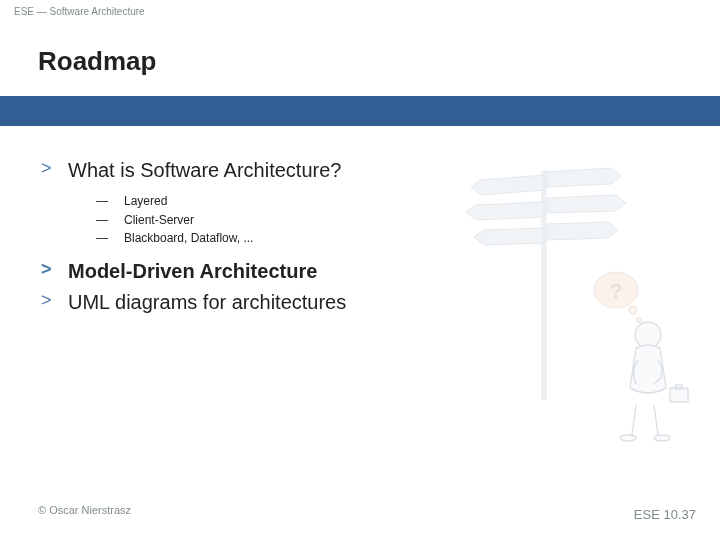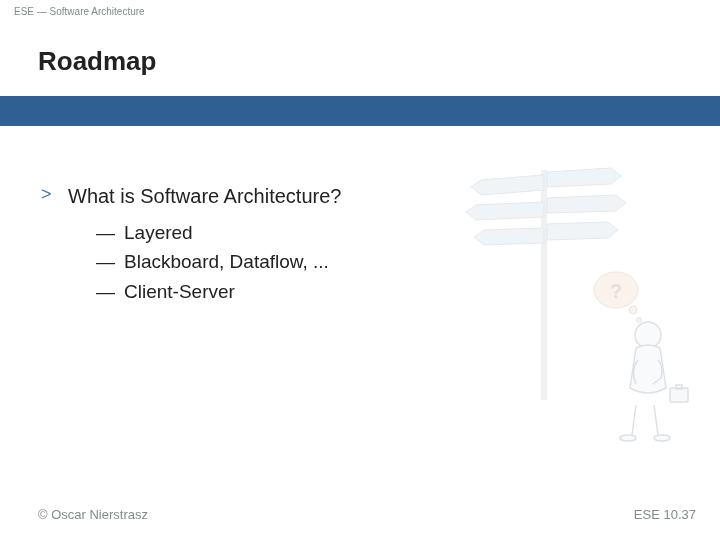--- a/index.html
+++ b/index.html
@@ -32,21 +32,21 @@
     width: 720px;
     height: 30px;
     background: #2f5f93;
   }
   .content {
     position: absolute;
     top: 155px;
     left: 38px;
     width: 500px;
   }
-  .top-list { list-style: none; margin-top: 26px; }
+  .top-list { list-style: none; }
   .top-list > li {
     font-size: 20px;
     color: #222;
     line-height: 1.55;
     position: relative;
     padding-left: 30px;
   }
   .top-list > li::before {
     content: ">";
     position: absolute;
@@ -55,38 +55,38 @@
     color: #4a75a5;
     font-size: 18px;
     font-family: Arial, sans-serif;
   }
   .top-list > li.bold { font-weight: bold; }
   .sub-list {
     list-style: none;
     margin: 6px 0 8px 58px;
   }
   .sub-list > li {
-    font-size: 19px;
+    font-size: 12px;
     color: #222;
     line-height: 1.55;
     position: relative;
     padding-left: 28px;
   }
   .sub-list > li::before {
     content: "—";
     position: absolute;
     left: 0;
     top: 0;
     color: #222;
   }
   .footer-left {
     position: absolute;
-    bottom: 18px;
+    bottom: 24px;
     left: 38px;
-    font-size: 13px;
+    font-size: 11px;
     color: #7f8c8d;
   }
   .footer-right {
     position: absolute;
     bottom: 18px;
     right: 24px;
     font-size: 13px;
     color: #7f8c8d;
   }
   
@@ -148,21 +148,25 @@
       <rect x="250" y="235" width="6" height="4" fill="none"></rect>
     </g>
   </svg>
 
   <div class="content">
     <ul class="top-list">
       <li><span>What is Software Architecture?</span></li>
     </ul>
     <ul class="sub-list">
       <li><span>Layered</span></li>
+      <li><span>Client-Server</span></li>
       <li><span>Blackboard, Dataflow, ...</span></li>
-      <li><span>Client-Server</span></li>
+    </ul>
+    <ul class="top-list">
+      <li class="bold"><span>Model-Driven Architecture</span></li>
+      <li><span>UML diagrams for architectures</span></li>
     </ul>
   </div>
 
   <div class="footer-left">© Oscar Nierstrasz</div>
   <div class="footer-right">ESE 10.37</div>
 
 </div>
 
 </body></html>

